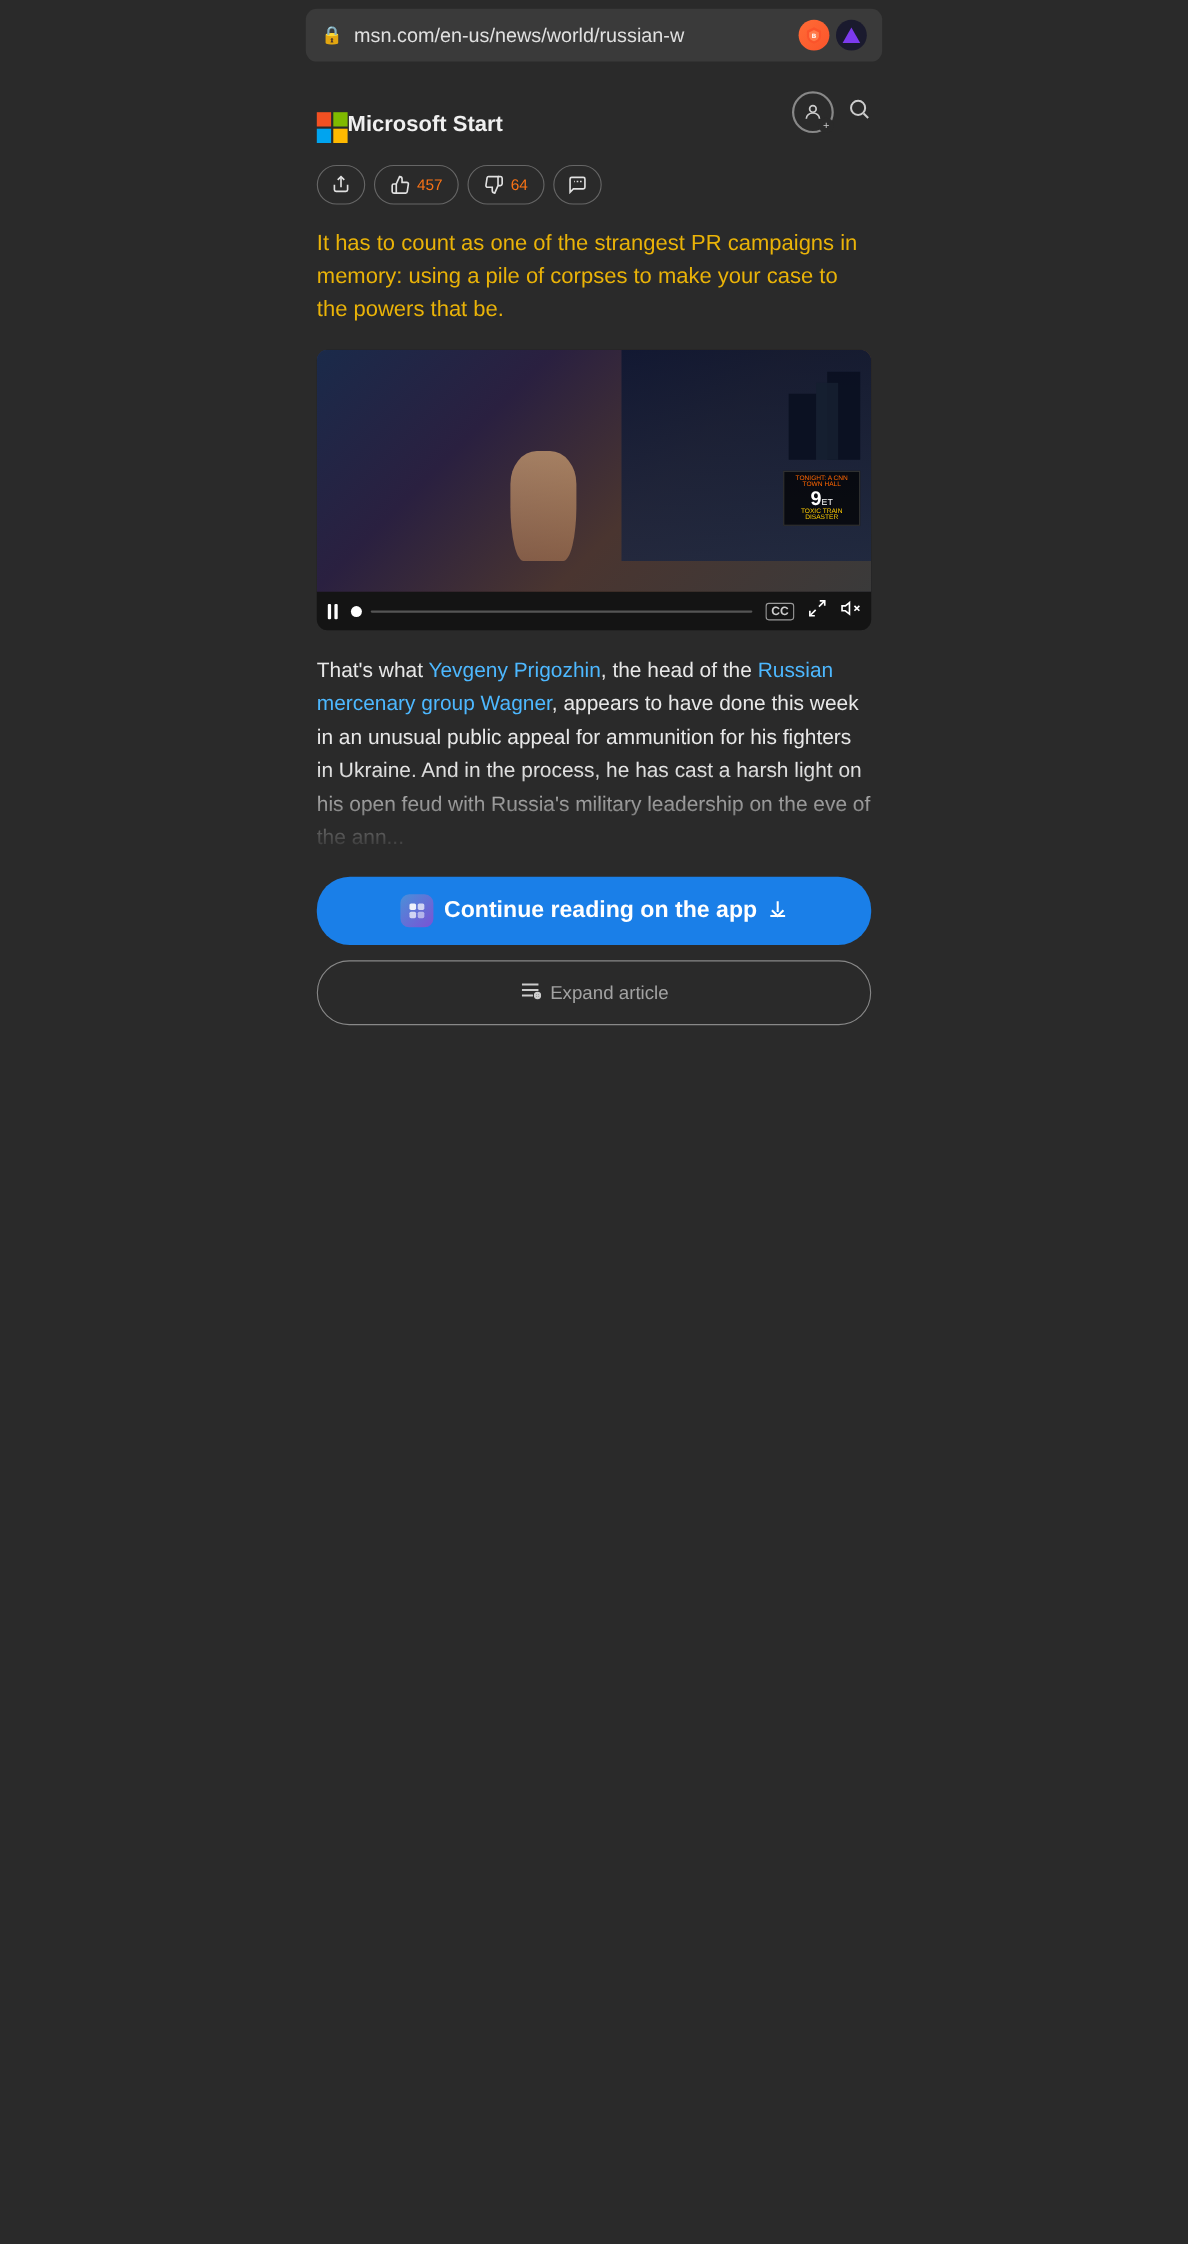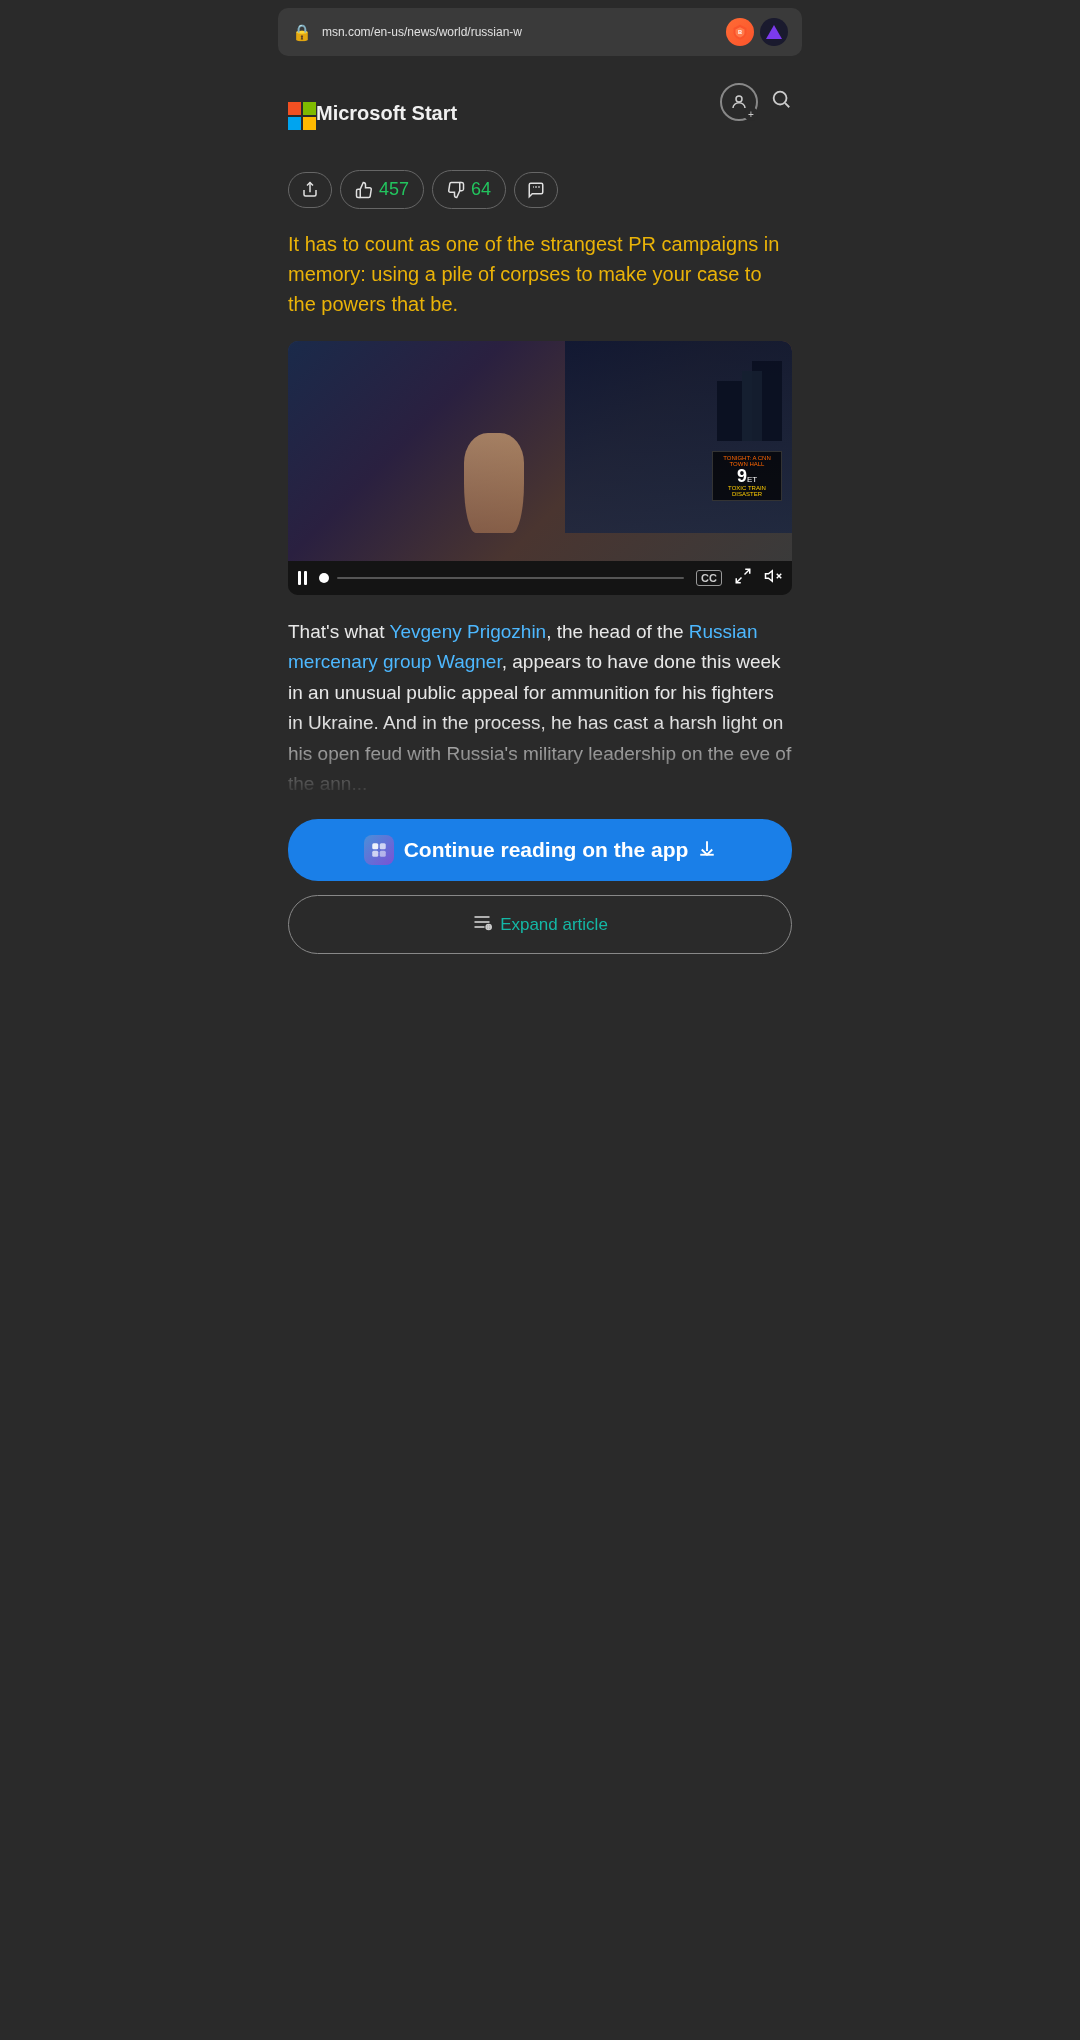--- a/index.html
+++ b/index.html
@@ -27,21 +27,21 @@
       margin: 8px 8px 0 8px;
     }
 
     .lock-icon {
       color: #aaa;
       font-size: 16px;
     }
 
     .url-text {
       color: #e0e0e0;
-      font-size: 12px;
+      font-size: 18px;
       flex: 1;
       white-space: nowrap;
       overflow: hidden;
       text-overflow: ellipsis;
     }
 
     .browser-extensions {
       display: flex;
       gap: 6px;
       align-items: center;
@@ -167,28 +167,27 @@
       display: flex;
       align-items: center;
       gap: 8px;
       padding: 8px 0 20px 0;
     }
 
     .action-btn {
       border: 1.5px solid #666;
       border-radius: 20px;
       background: transparent;
-      color: #22c55e;
+      color: #f97316;
       cursor: pointer;
       display: flex;
       align-items: center;
       gap: 6px;
       padding: 8px 14px;
-      font-size: 18px;
-      margin-top: 20px;
+      font-size: 14px;
     }
 
     .action-btn.share-btn {
       padding: 8px 12px;
     }
 
     .action-btn.no-text {
       padding: 8px 12px;
     }
 
@@ -474,21 +473,21 @@
       cursor: pointer;
       margin-bottom: 20px;
     }
 
     .expand-article-btn .expand-icon {
       color: #ccc;
       font-size: 18px;
     }
 
     .expand-article-btn .btn-text {
-      color: #14b8a6;
+      color: #a3a3a3;
       font-size: 17px;
       font-weight: 500;
     }
 
     
     .video-bg-shapes {
       position: absolute;
       inset: 0;
       overflow: hidden;
     }

